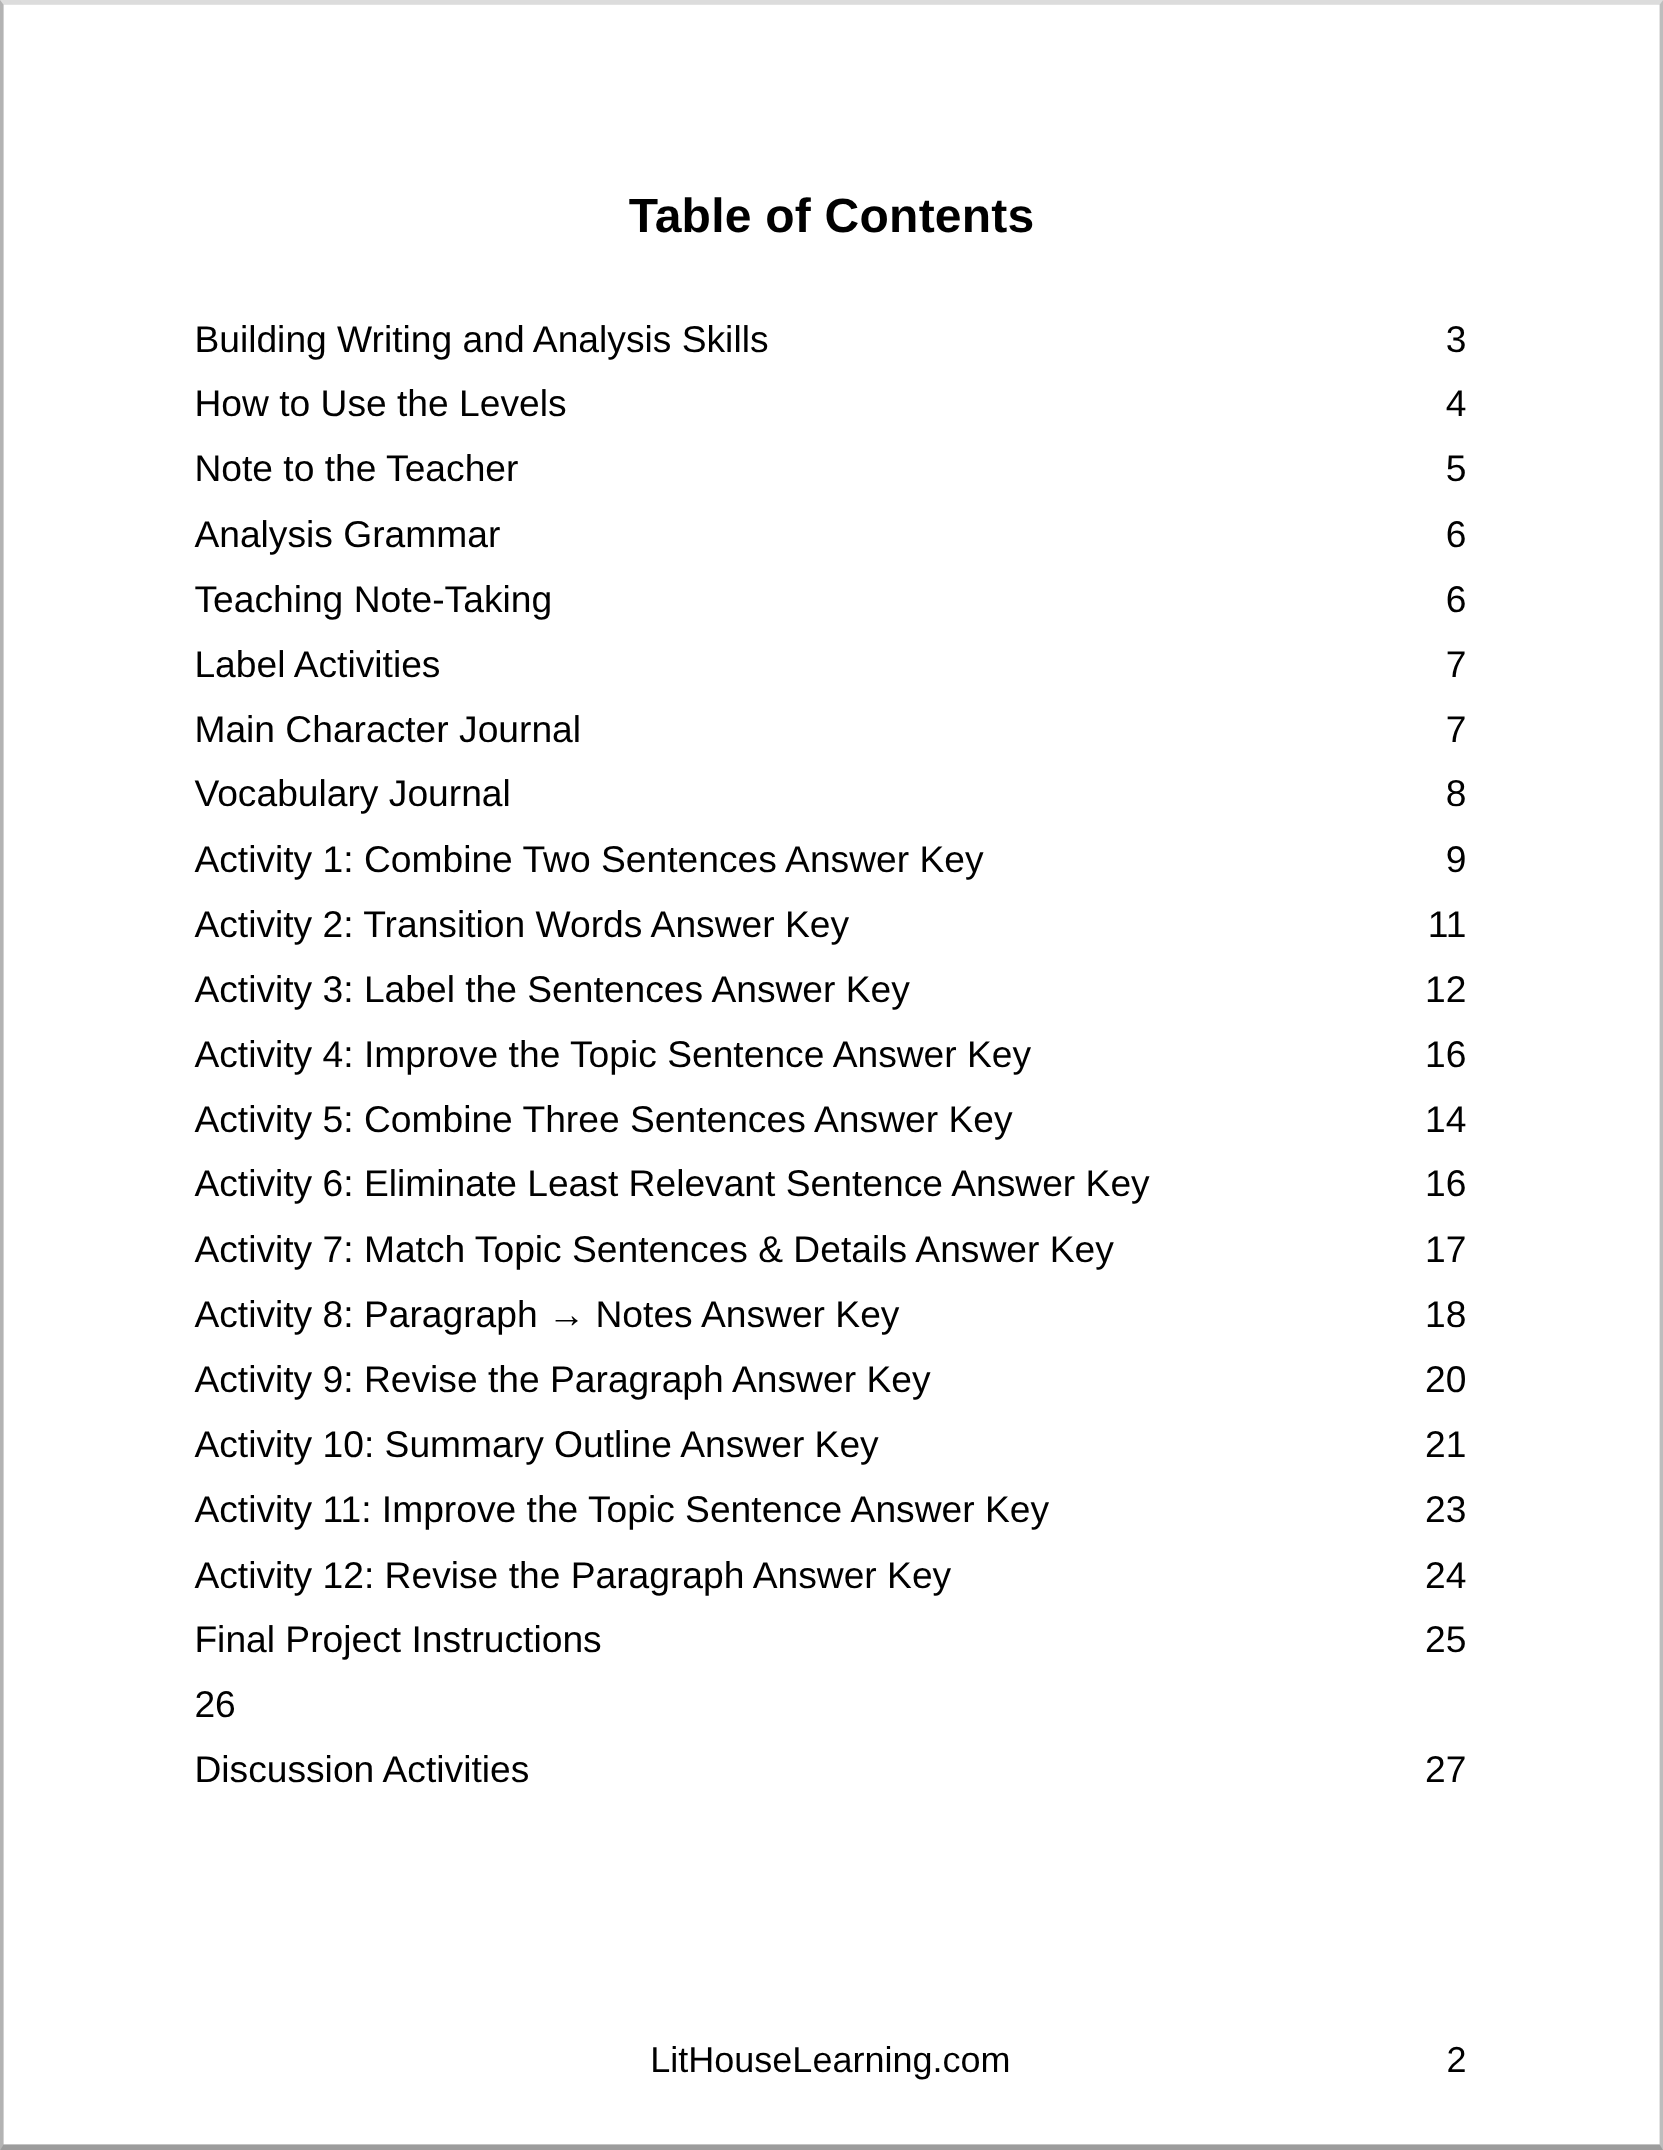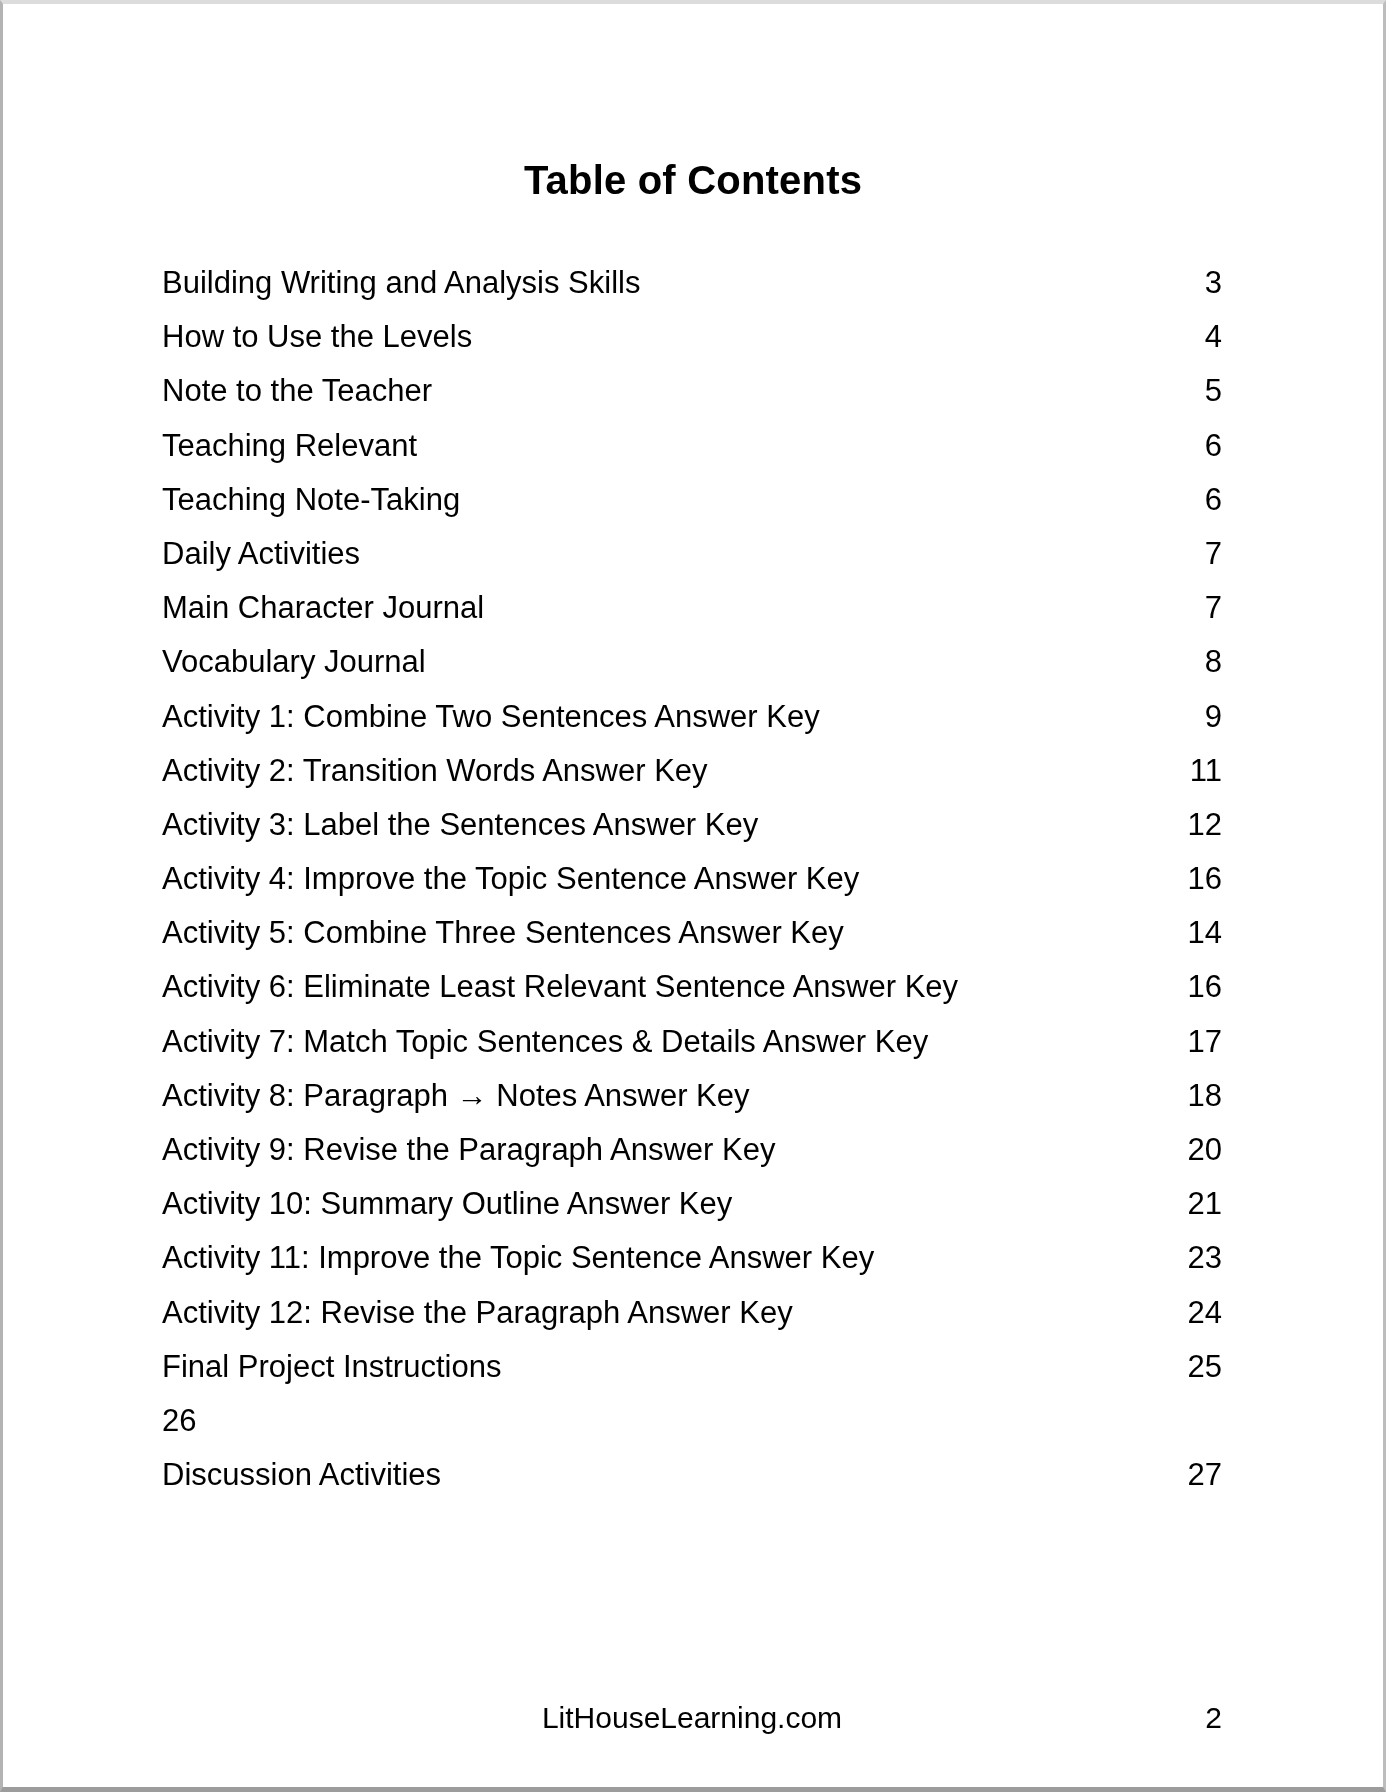--- a/index.html
+++ b/index.html
@@ -87,31 +87,31 @@
       <span class="toc-label">How to Use the Levels</span>
       <span class="toc-page">4</span>
     </div>
 
     <div class="toc-row">
       <span class="toc-label">Note to the Teacher</span>
       <span class="toc-page">5</span>
     </div>
 
     <div class="toc-row">
-      <span class="toc-label">Teaching Relevant</span>
+      <span class="toc-label">Analysis Grammar</span>
       <span class="toc-page">6</span>
     </div>
 
     <div class="toc-row">
       <span class="toc-label">Teaching Note-Taking</span>
       <span class="toc-page">6</span>
     </div>
 
     <div class="toc-row">
-      <span class="toc-label">Daily Activities</span>
+      <span class="toc-label">Label Activities</span>
       <span class="toc-page">7</span>
     </div>
 
     <div class="toc-row">
       <span class="toc-label">Main Character Journal</span>
       <span class="toc-page">7</span>
     </div>
 
     <div class="toc-row">
       <span class="toc-label">Vocabulary Journal</span>

